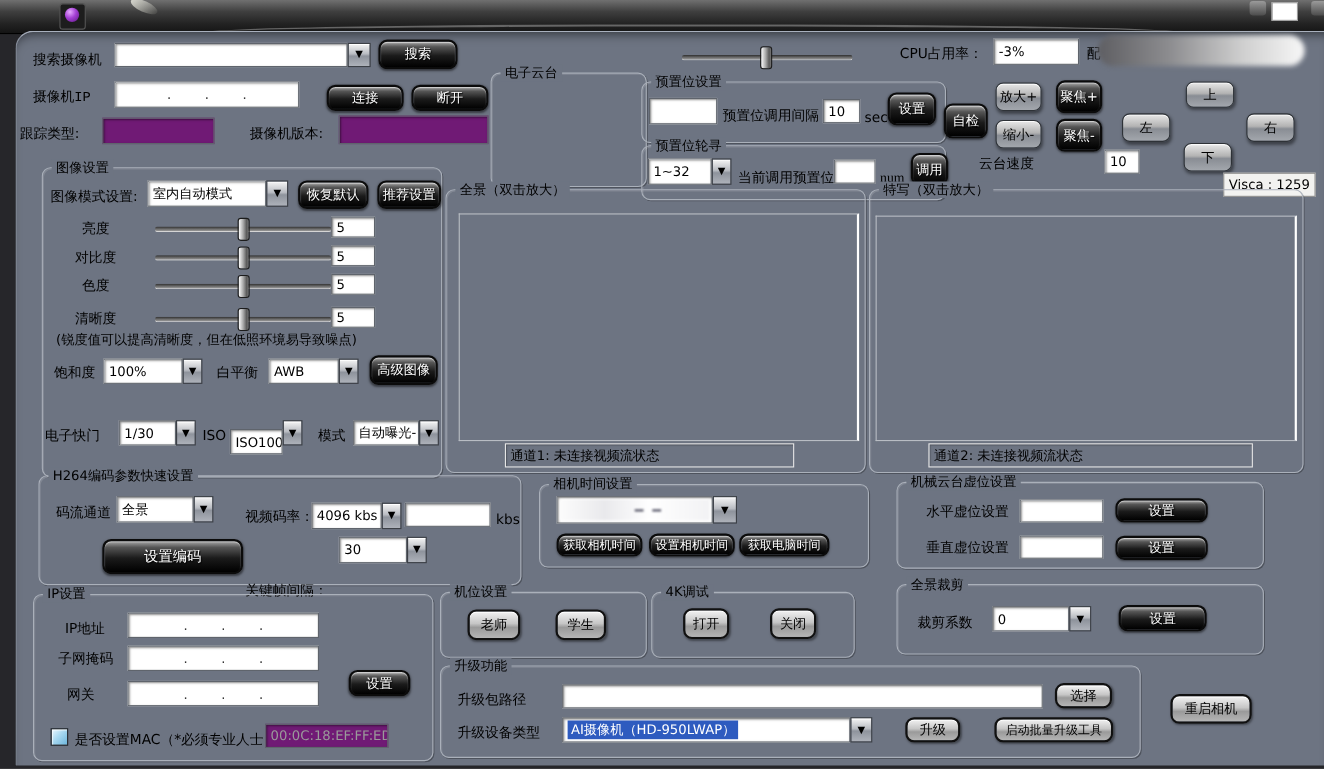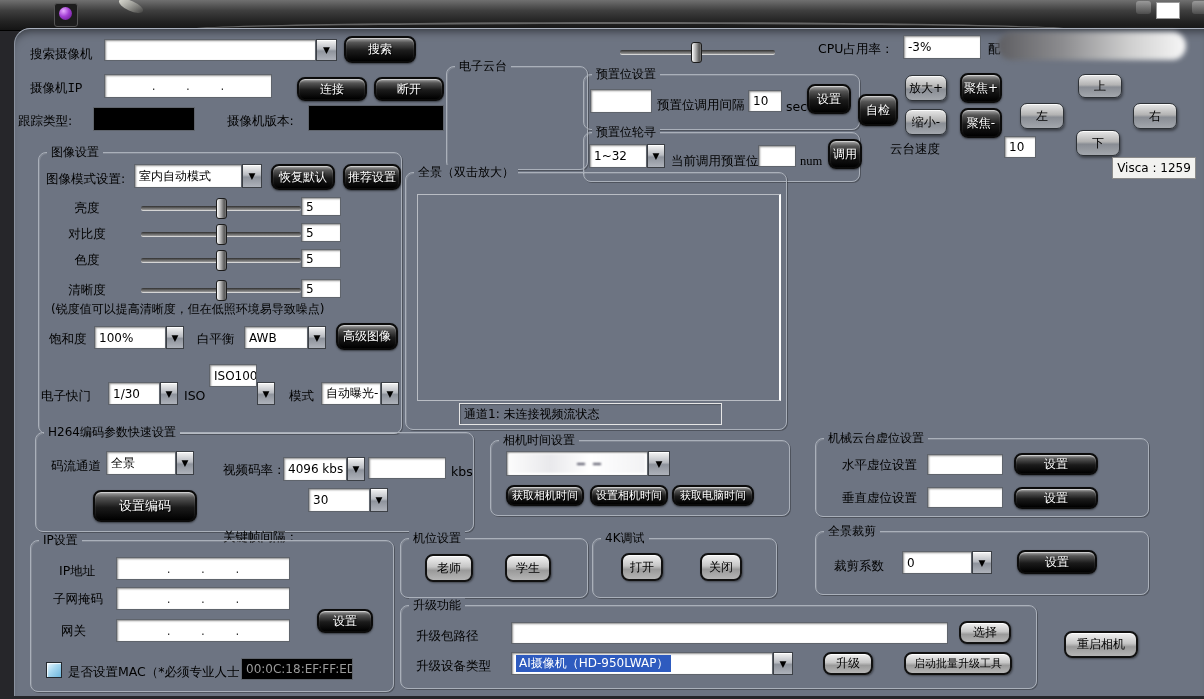--- a/index.html
+++ b/index.html
@@ -30,21 +30,21 @@
   
   .lbl{color:#000;white-space:nowrap;text-align:right;}
   .note{color:#000;font-size:12px;white-space:nowrap;}
   .group{border:1px solid #aab0ba;border-radius:8px;
     box-shadow:1px 1px 0 rgba(0,0,0,.28), inset 1px 1px 0 rgba(255,255,255,.14);}
   .gtitle{position:absolute;top:-8px;left:8px;background:#6d7482;padding:0 4px;
     font-size:12px;line-height:15px;white-space:nowrap;}
   .input{background:#fff;border:1px solid #5f646c;box-sizing:border-box;
     box-shadow:inset 1px 1px 2px rgba(0,0,0,.45);font-size:12px;
     display:flex;align-items:center;padding:0 4px;overflow:hidden;white-space:pre;}
-  .input.ro{background:#000000;}
+  .input.ro{background:#701a75;}
   .input.dots{justify-content:center;color:#333;}
   .combo-field{background:#fff;border:1px solid #5f646c;box-sizing:border-box;
     box-shadow:inset 1px 1px 2px rgba(0,0,0,.45);font-size:12px;
     display:flex;align-items:center;padding:0 4px;overflow:hidden;white-space:nowrap;}
   .arrow{background:linear-gradient(180deg,#f5f5f5,#b9bcc2 45%,#8e939c 55%,#aeb2ba);
     border:1px solid #3c4046;box-sizing:border-box;display:flex;align-items:center;
     justify-content:center;box-shadow:inset 0 1px 0 #fff;}
   .arrow:before{content:"▼";font-size:9px;color:#000;}
   .btn{display:flex;align-items:center;justify-content:center;box-sizing:border-box;
     font-size:12px;cursor:default;white-space:nowrap;}
@@ -156,20 +156,25 @@
   <div class="abs lbl" style="left:890px;top:141px;">云台速度</div>
   <div class="abs input" style="left:1004px;top:136px;width:32px;height:22px;">10</div>
   <div class="abs visca" style="left:1112px;top:157px;width:82px;height:20px;">Visca : 1259</div>
 
   <div class="abs group" style="left:405px;top:172px;width:380px;height:256px;">
     <span class="gtitle">全景（双击放大）</span>
     <div class="abs videoframe" style="left:11px;top:21px;width:364px;height:207px;"></div>
     <div class="abs status" style="left:53px;top:230px;width:253px;height:20px;">通道1: 未连接视频流状态</div>
   </div>
 
+  <div class="abs group" style="left:790px;top:172px;width:393px;height:256px;">
+    <span class="gtitle">特写（双击放大）</span>
+    <div class="abs videoframe" style="left:5px;top:23px;width:383px;height:205px;"></div>
+    <div class="abs status" style="left:53px;top:230px;width:285px;height:20px;">通道2: 未连接视频流状态</div>
+  </div>
 
   <div class="abs group" style="left:38px;top:152px;width:362px;height:280px;">
     <span class="gtitle">图像设置</span>
     <div class="abs lbl" style="left:7px;top:18px;">图像模式设置:</div>
     <div class="abs combo-field" style="left:95px;top:11px;width:108px;height:24px;">室内自动模式</div>
     <div class="abs arrow" style="left:203px;top:11px;width:20px;height:24px;"></div>
     <div class="abs btn btn-dark" style="left:232px;top:11px;width:64px;height:26px;">恢复默认</div>
     <div class="abs btn btn-dark" style="left:304px;top:11px;width:58px;height:26px;">推荐设置</div>
 
     <div class="abs lbl" style="left:0px;top:47px;width:96px;text-align:center;">亮度</div>
@@ -204,41 +209,41 @@
     <div class="abs lbl" style="left:158px;top:178px;">白平衡</div>
     <div class="abs combo-field" style="left:205px;top:173px;width:64px;height:23px;">AWB</div>
     <div class="abs arrow" style="left:269px;top:173px;width:18px;height:23px;"></div>
     <div class="abs btn btn-dark" style="left:297px;top:170px;width:62px;height:27px;">高级图像</div>
 
 
     <div class="abs lbl" style="left:2px;top:235px;">电子快门</div>
     <div class="abs combo-field" style="left:69px;top:229px;width:52px;height:23px;">1/30</div>
     <div class="abs arrow" style="left:121px;top:229px;width:18px;height:23px;"></div>
     <div class="abs lbl" style="left:145px;top:235px;">ISO</div>
-    <div class="abs combo-field" style="left:170px;top:211px;width:48px;height:23px;">ISO100</div>
+    <div class="abs combo-field" style="left:170px;top:237px;width:48px;height:23px;">ISO100</div>
     <div class="abs arrow" style="left:218px;top:229px;width:18px;height:23px;"></div>
     <div class="abs lbl" style="left:250px;top:235px;">模式</div>
     <div class="abs combo-field" style="left:282px;top:229px;width:60px;height:23px;">自动曝光-</div>
     <div class="abs arrow" style="left:342px;top:229px;width:18px;height:23px;"></div>
   </div>
 
   <div class="abs group" style="left:35px;top:432px;width:437px;height:98px;">
     <span class="gtitle">H264编码参数快速设置</span>
     <div class="abs lbl" style="left:15px;top:25px;">码流通道</div>
     <div class="abs combo-field" style="left:70px;top:18px;width:70px;height:24px;">全景</div>
     <div class="abs arrow" style="left:140px;top:18px;width:18px;height:24px;"></div>
     <div class="abs lbl" style="left:187px;top:29px;">视频码率：</div>
     <div class="abs combo-field" style="left:247px;top:24px;width:64px;height:24px;">4096 kbs</div>
     <div class="abs arrow" style="left:311px;top:24px;width:18px;height:24px;"></div>
     <div class="abs input" style="left:332px;top:24px;width:78px;height:22px;"></div>
     <div class="abs lbl" style="left:415px;top:31px;">kbs</div>
     <div class="abs lbl" style="left:187px;top:60px;margin-top:36px;">关键帧间隔：</div>
     <div class="abs combo-field" style="left:272px;top:55px;width:62px;height:24px;">30</div>
     <div class="abs arrow" style="left:334px;top:55px;width:18px;height:24px;"></div>
-    <div class="abs btn btn-dark" style="left:57px;top:57px;width:104px;height:32px;font-size:13px;">设置编码</div>
+    <div class="abs btn btn-dark" style="left:57px;top:57px;width:128px;height:32px;font-size:13px;">设置编码</div>
   </div>
 
   <div class="abs group" style="left:490px;top:440px;width:298px;height:74px;">
     <span class="gtitle">相机时间设置</span>
     <div class="abs combo-field" style="left:15px;top:10px;width:142px;height:25px;">
       <div class="time-redact">
           <i style="left:68px;width:8px;"></i>
           <i style="left:84px;width:8px;"></i>
         </div>
     </div>

